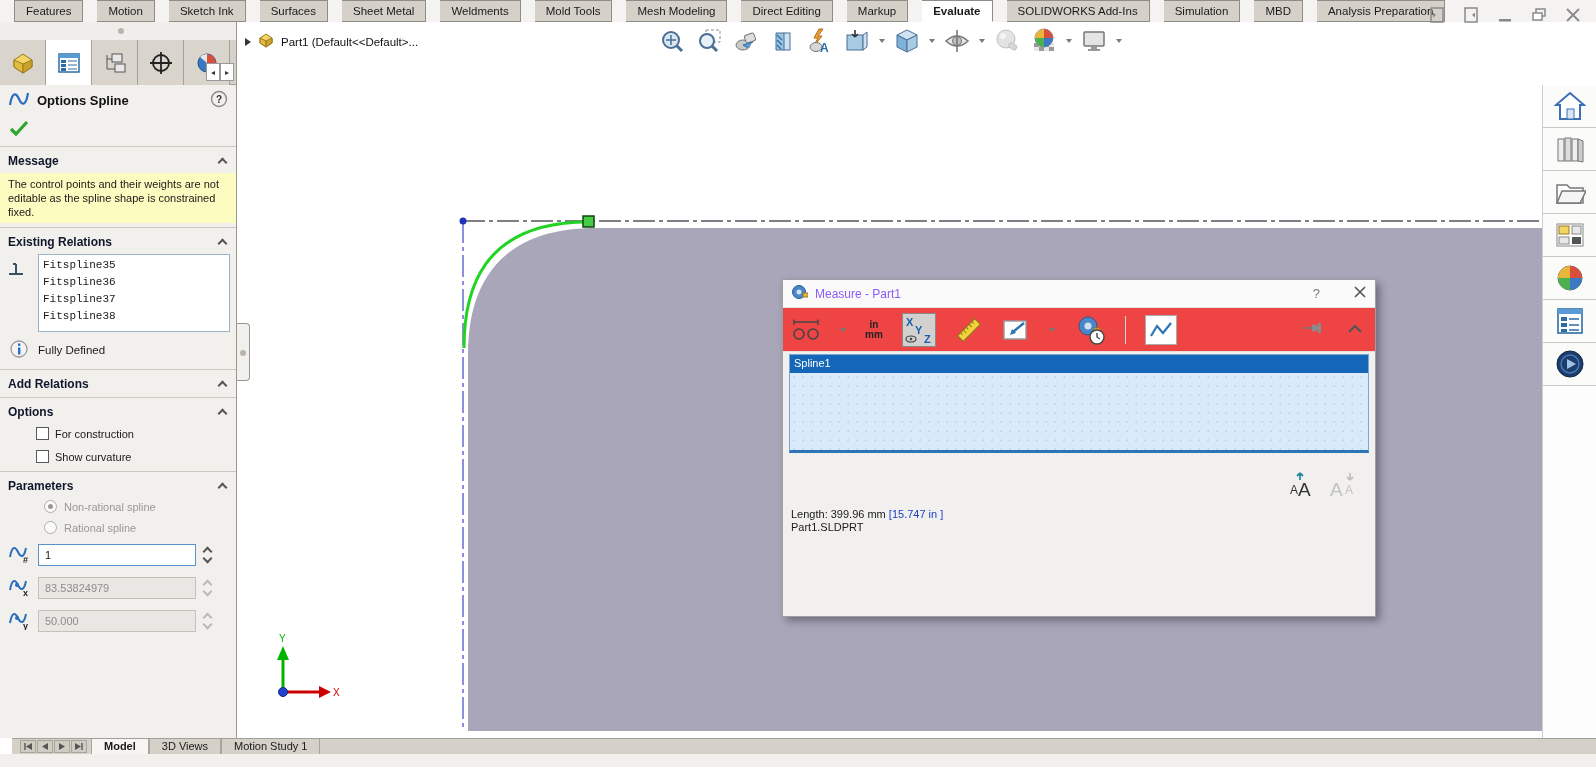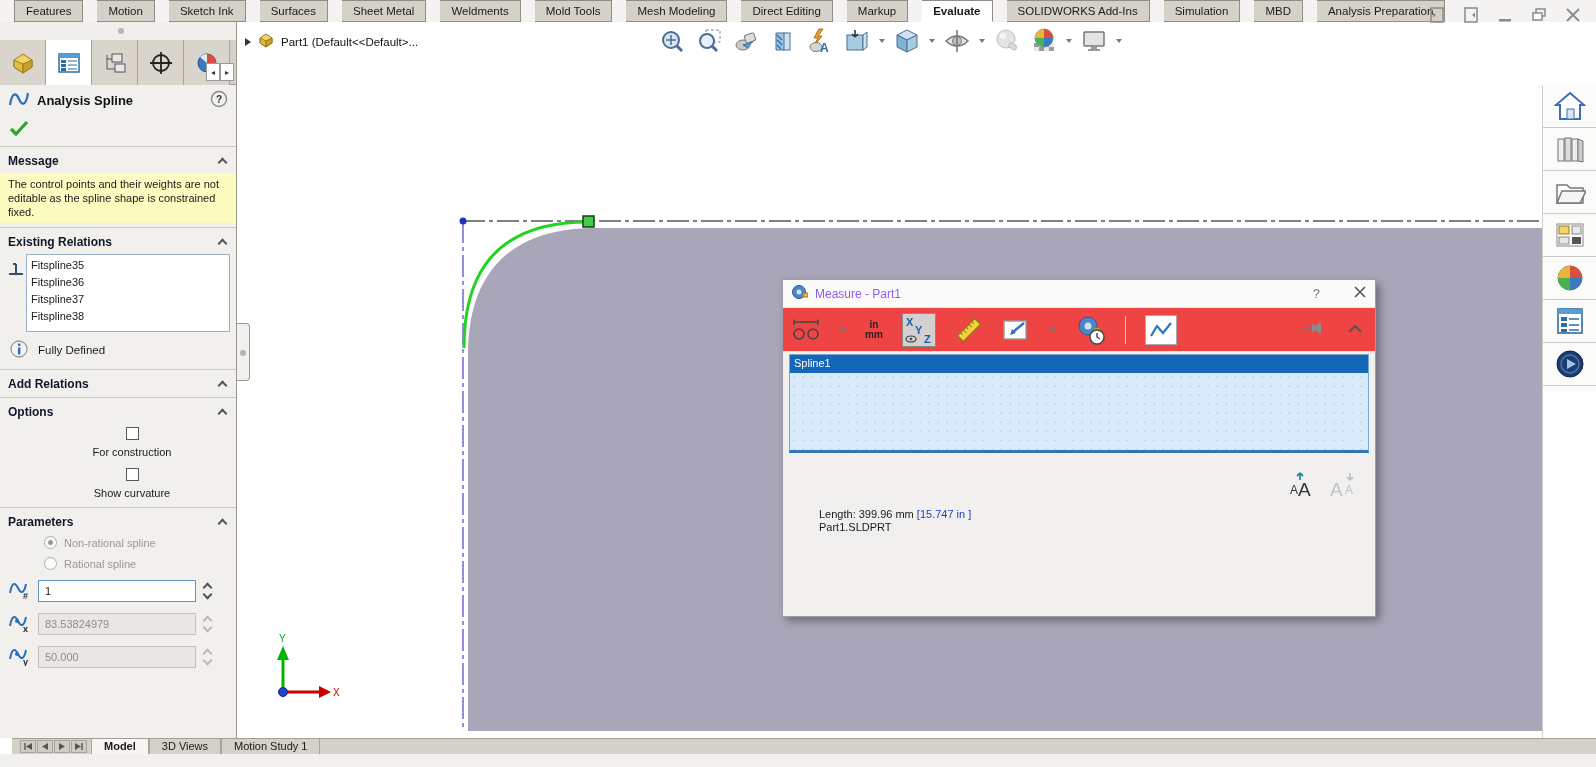--- a/index.html
+++ b/index.html
@@ -37,24 +37,24 @@
   .mgr-scroll { position:absolute; right:2px; bottom:3px; display:flex; }
   .mgr-scroll .sbtn { width:14px; height:18px; background:#fff; border:1px solid #9a9a9a; display:flex; align-items:center; justify-content:center; font-size:8px; color:#333; }
   .pm-header { height:30px; display:flex; align-items:center; gap:7px; padding:0 8px; }
   .pm-title { font-weight:bold; font-size:13px; color:#111; flex:1; }
   .ok-row { height:28px; display:flex; align-items:center; padding:0 9px; }
   .pm-div { border-top:1px solid #ccc9c3; margin:3px 0; }
   .sec-h { display:flex; align-items:center; padding:4px 10px 3px 8px; }
   .sec-h .lbl { font-weight:bold; font-size:12px; color:#0f172a; flex:1; }
   .chev-up { width:7px; height:7px; border-right:2px solid #555; border-bottom:2px solid #555; transform:rotate(-135deg); margin-top:3px; }
   .msg-box { margin:2px 0 4px 0; background:#fdfcc0; padding:4px 8px; font-size:11px; line-height:14px; color:#1a1a1a; }
-  .rel-row { display:flex; padding:2px 6px 2px 6px; gap:0; }
+  .rel-row { display:flex; padding:2px 6px 2px 6px; gap:12px;font-family:Liberation Mono, monospace; }
   .rel-list { flex:1; height:78px; background:#fff; border:1px solid #9bb3c9; padding:2px 4px; font-size:11px; line-height:17px; overflow:hidden; }
   .info-row { display:flex; align-items:center; gap:10px; padding:6px 8px 6px 10px; font-size:11.5px; }
-  .chk-row { display:flex; align-items:center; gap:6px; padding:5px 8px 5px 36px; font-size:11px;flex-direction:column; }
+  .chk-row { display:flex; align-items:center; gap:6px; padding:5px 8px 5px 36px; font-size:11px; }
   .chk { width:13px; height:13px; background:#fff; border:1px solid #5a5a5a; }
   .rad-row { display:flex; align-items:center; gap:7px; padding:4px 8px 4px 44px; font-size:11px; color:#9a9894; }
   .rad { width:13px; height:13px; border:1px solid #b0aeaa; border-radius:50%; background:#fbfbfa; position:relative; }
   .rad.sel::after { content:""; position:absolute; left:3px; top:3px; width:5px; height:5px; border-radius:50%; background:#9a9894; }
   .spin-row { display:flex; align-items:center; gap:6px; padding:4px 8px; }
   .spin-field { width:158px; height:22px; border:1px solid #5a93c8; background:#fff; font-size:11px; display:flex; align-items:center; padding:0 6px; }
   .spin-field.disabled { background:#e9e7e3; border:1px solid #c4c1bb; color:#8f8d89; }
   .spin-col { display:flex; flex-direction:column; gap:3px; padding-left:2px; }
   .sc { width:7px; height:7px; border-right:2px solid #555; border-bottom:2px solid #555; }
   .sc.up { transform:rotate(-135deg); } .sc.dn { transform:rotate(45deg); margin-top:-3px; }
@@ -75,21 +75,21 @@
   .m-xyz { background:#d2d1d0; border:1px solid #8a8a8a; padding:1px; }
   .m-sensor { border:1px solid #aaa; background:#fff; padding:2px; }
   .m-sep { width:1px; height:28px; background:#d6d6d6; }
   .m-right { position:absolute; right:12px; display:flex; gap:22px; align-items:center; }
   .m-list { position:absolute; left:6px; right:6px; top:74px; height:99px; background:#d9eafa;
     border:1px solid #7aa7d0; border-bottom:3px solid #2e75b5;
     background-image:radial-gradient(#bcd6ec 1px, transparent 1px); background-size:9px 9px; }
   .m-sel { height:18px; background:#1467b8; color:#fff; font-size:11px; line-height:17px; padding:0 4px; }
   .m-results { position:absolute; left:0; right:0; top:176px; bottom:0; background:#f1f0ee; }
   .m-fontsize { position:absolute; right:20px; top:16px; display:flex; gap:14px; }
-  .m-restext { position:absolute; left:8px; top:52px; font-size:11px; line-height:13px;margin-left:28px; }
+  .m-restext { position:absolute; left:8px; top:52px; font-size:11px; line-height:13px; }
   .m-alt { color:#1a3fc4; }
   
   .taskpane { position:absolute; top:85px; right:0; width:54px; bottom:29px; background:#fdfdfd; border-left:1px solid #cfcfcf; z-index:6; }
   .tp-btn { width:53px; height:43px; border-bottom:1px solid #c9c9c9; display:flex; align-items:center; justify-content:center; background:#fbfbfa; }
   
   .bottombar { position:absolute; left:0; right:0; bottom:13px; height:16px; background:#d5d1c9; border-top:1px solid #a3a099; display:flex; align-items:stretch; z-index:15;margin-left:12px; }
   .nav-cluster { display:flex; gap:1px; padding:1px 4px 1px 8px; align-items:center; }
   .nav-btn { width:16px; height:13px; background:#cfccc4; border:1px solid #a8a59d; display:flex; align-items:center; justify-content:center; }
   .mtab { padding:0 12px; font-size:11px; line-height:15px; border-right:1px solid #a8a59d; border-left:1px solid #a8a59d; background:#d5d1c9; white-space:nowrap; }
   .mtab.active { background:#f7f5f2; font-weight:bold; }
@@ -317,21 +317,21 @@
     <div class="mgr-scroll">
       <div class="sbtn">◂</div>
       <div class="sbtn">▸</div>
     </div>
   </div>
 
   <div class="pm-header">
     <span><svg width="22" height="20">
           <path d="M2 16 C4 3 8 3 11 10 C14 17 18 17 20 4" stroke="#2a6fbd" stroke-width="2.2" fill="none"></path>
         </svg></span>
-    <span class="pm-title">Analysis Spline</span>
+    <span class="pm-title">Options Spline</span>
     <span><svg width="18" height="18">
           <circle cx="9" cy="9" r="7.5" fill="none" stroke="#8a8a8a" stroke-width="1.4"></circle>
           <text x="6" y="13" font-size="10" font-weight="bold" fill="#333">?</text>
         </svg></span>
   </div>
 
   <div class="ok-row">
     <span><svg width="20" height="16">
           <path d="M2 9 L7 14 L18 2" stroke="#2fa52f" stroke-width="3.2" fill="none"></path>
         </svg></span>

